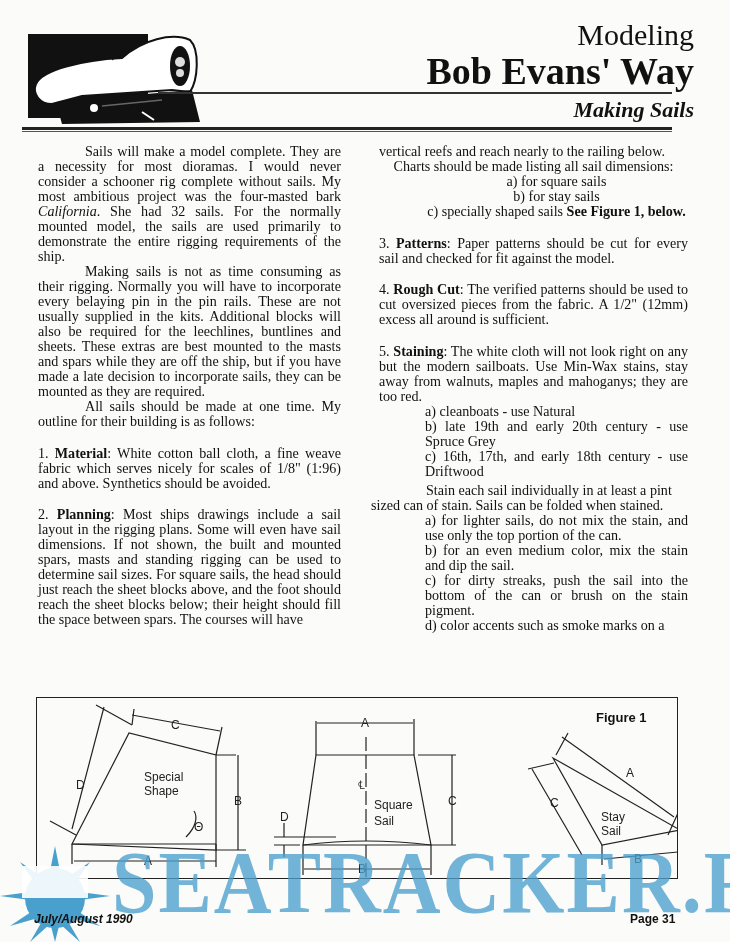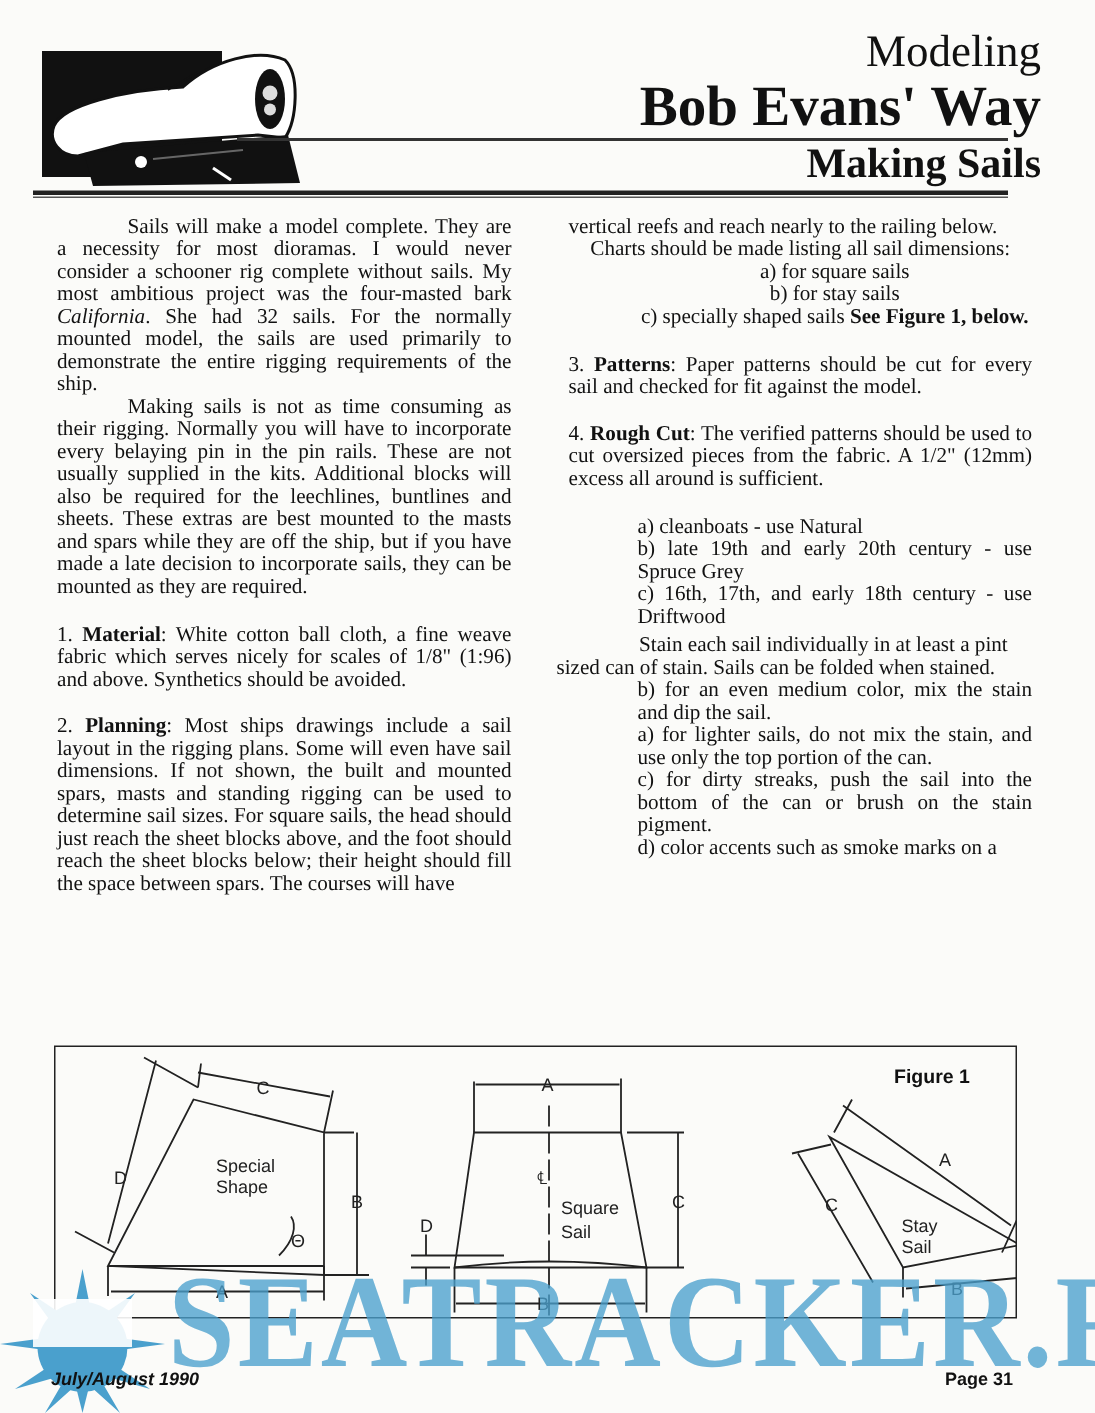--- a/index.html
+++ b/index.html
@@ -8,21 +8,21 @@
     background: #fbfbf9; color: #111;
     font-family: "Liberation Serif", "DejaVu Serif", serif;
   }
   .abs { position: absolute; }
 
   
   .hat { left: 22px; top: 30px; width: 180px; height: 96px; }
   .t-modeling { right: 36px; top: 18px; font-size: 30px; line-height: 34px; text-align: left; }
   .t-bob { right: 36px; top: 50px; font-size: 38px; line-height: 42px; font-weight: bold; text-align: right; }
   .rule1 { left: 158px; top: 92px; width: 514px; height: 1.5px; background: #333; }
-  .t-sub { right: 36px; top: 94px; font-size: 28px; line-height: 32px; font-weight: bold; text-align: right; }
+  .t-sub { right: 36px; top: 94px; font-size: 22px; line-height: 32px; font-weight: bold; font-style: italic; text-align: right; }
   .rule2 { left: 22px; top: 127px; width: 650px; height: 2.5px; background: #222; }
   .rule2b { left: 22px; top: 131px; width: 650px; height: 1px; background: #555; }
 
   
   .col { position: absolute; font-size: 14.1px; line-height: 15px; text-align: justify; }
   .col p { margin: 0; }
   .col1 { left: 38px; top: 144px; width: 303px; }
   .col2 { left: 362px; top: 144px; width: 309px; margin-left: 17px; }
   .ind { text-indent: 47px; }
   .gap { height: 16.6px; }
@@ -63,44 +63,46 @@
 <div class="abs t-modeling">Modeling</div>
 <div class="abs t-bob">Bob Evans' Way</div>
 <div class="abs rule1"></div>
 <div class="abs t-sub">Making Sails</div>
 <div class="abs rule2"></div>
 <div class="abs rule2b"></div>
 
 <div class="col col1">
   <p class="ind"><span>Sails will make a model complete. They are a necessity for most dioramas. I would never consider a schooner rig complete without sails. My most ambitious project was the four-masted bark </span><i>California</i><span>. She had 32 sails. For the normally mounted model, the sails are used primarily to demonstrate the entire rigging requirements of the ship.</span></p>
   <p class="ind">Making sails is not as time consuming as their rigging. Normally you will have to incorporate every belaying pin in the pin rails. These are not usually supplied in the kits.  Additional blocks will also be required for the leechlines, buntlines and sheets. These extras are best mounted to the masts and spars while they are off the ship, but if you have made a late decision to incorporate sails, they can be mounted as they are required.</p>
+  <p class="ind">All sails should be made at one time. My outline for their building is as follows:</p>
   <div class="gap"></div>
   <p><span>1. </span><b>Material</b><span>: White cotton ball cloth, a fine weave fabric which serves nicely for scales of 1/8" (1:96) and above. Synthetics should be avoided.</span></p>
   <div class="gap"></div>
   <p><span>2. </span><b>Planning</b><span>: Most ships drawings include a sail layout in the rigging plans. Some will even have sail dimensions. If not shown, the built and mounted spars, masts and standing rigging can be used to determine sail sizes. For square sails, the head should just reach the sheet blocks above, and the foot should reach the sheet blocks below; their height should fill the space between spars. The courses will have</span></p>
 </div>
 
 <div class="col col2">
   <p>vertical reefs and reach nearly to the railing below.</p>
   <p class="nojust">Charts should be made listing all sail dimensions:</p>
   <p class="sub nojust">a) for square sails</p>
   <p class="sub nojust">b) for stay sails</p>
   <p class="sub nojust"><span>c) specially shaped sails </span><b>See Figure 1, below.</b></p>
   <div class="gap"></div>
   <p><span>3. </span><b>Patterns</b><span>: Paper patterns should be cut for every sail and checked for fit against the model.</span></p>
   <div class="gap"></div>
   <p><span>4. </span><b>Rough Cut</b><span>: The verified patterns should be used to cut oversized pieces from the fabric. A 1/2" (12mm) excess all around is sufficient.</span></p>
   <div class="gap"></div>
+  <p><span>5. </span><b>Staining</b><span>: The white cloth will not look right on any but the modern sailboats. Use Min-Wax stains, stay away from walnuts, maples and mahoganys; they are too red.</span></p>
   <p class="sub">a) cleanboats - use Natural</p>
   <p class="sub">b) late 19th and early 20th century - use Spruce Grey</p>
   <p class="sub">c) 16th, 17th, and early 18th century - use Driftwood</p>
   <p class="ind" style="margin-top:4px">Stain each sail individually in at least a pint</p>
   <p style="margin-left:-8px">sized can of stain. Sails can be folded when stained.</p>
+  <p class="sub">a) for lighter sails, do not mix the stain, and use only the top portion of the can.</p>
   <p class="sub">b) for an even medium color, mix the stain and dip the sail.</p>
-  <p class="sub">a) for lighter sails, do not mix the stain, and use only the top portion of the can.</p>
   <p class="sub">c) for dirty streaks, push the sail into the bottom of the can or brush on the stain pigment.</p>
   <p class="sub">d) color accents such as smoke marks on a</p>
 </div>
 
 <div class="abs figbox"></div>
 <svg class="abs figsvg" viewBox="0 0 642 182">
   <g stroke="#222" stroke-width="1.2" fill="none">
 
     <path d="M36,147 L93,36 L180,58 L180,153 Z"></path>
     <path d="M36,147 L180,147"></path>

